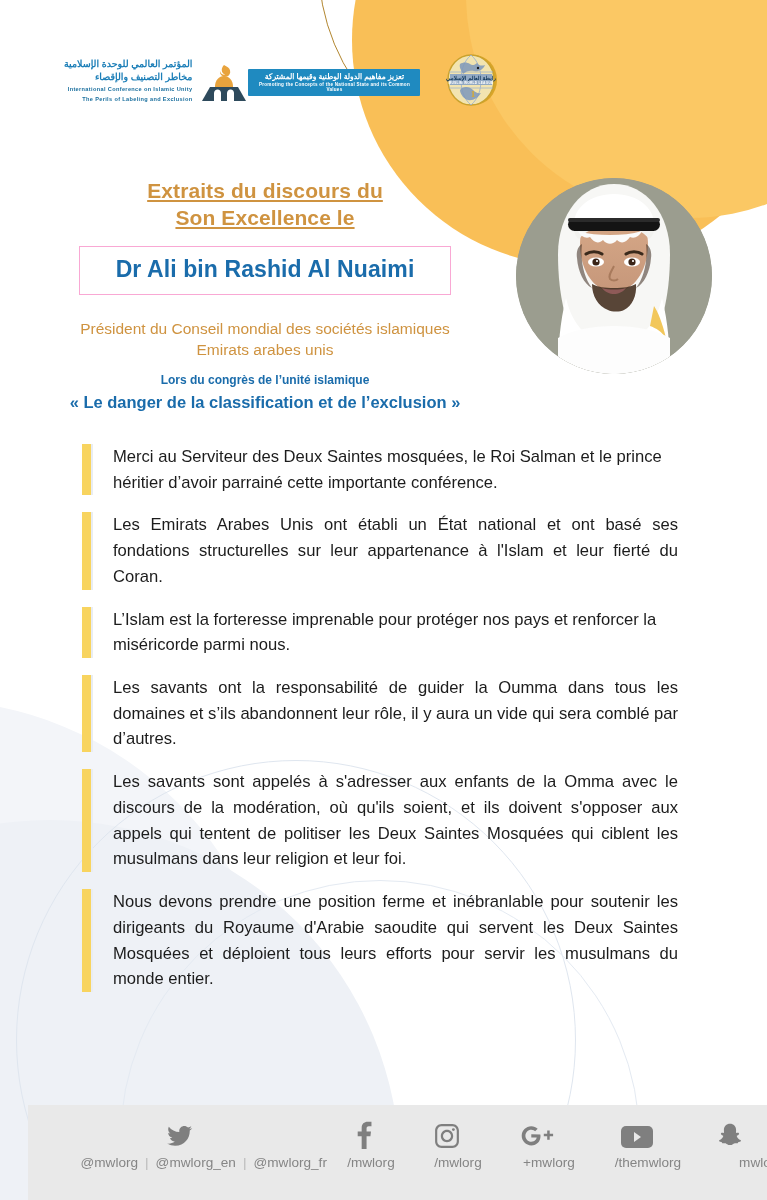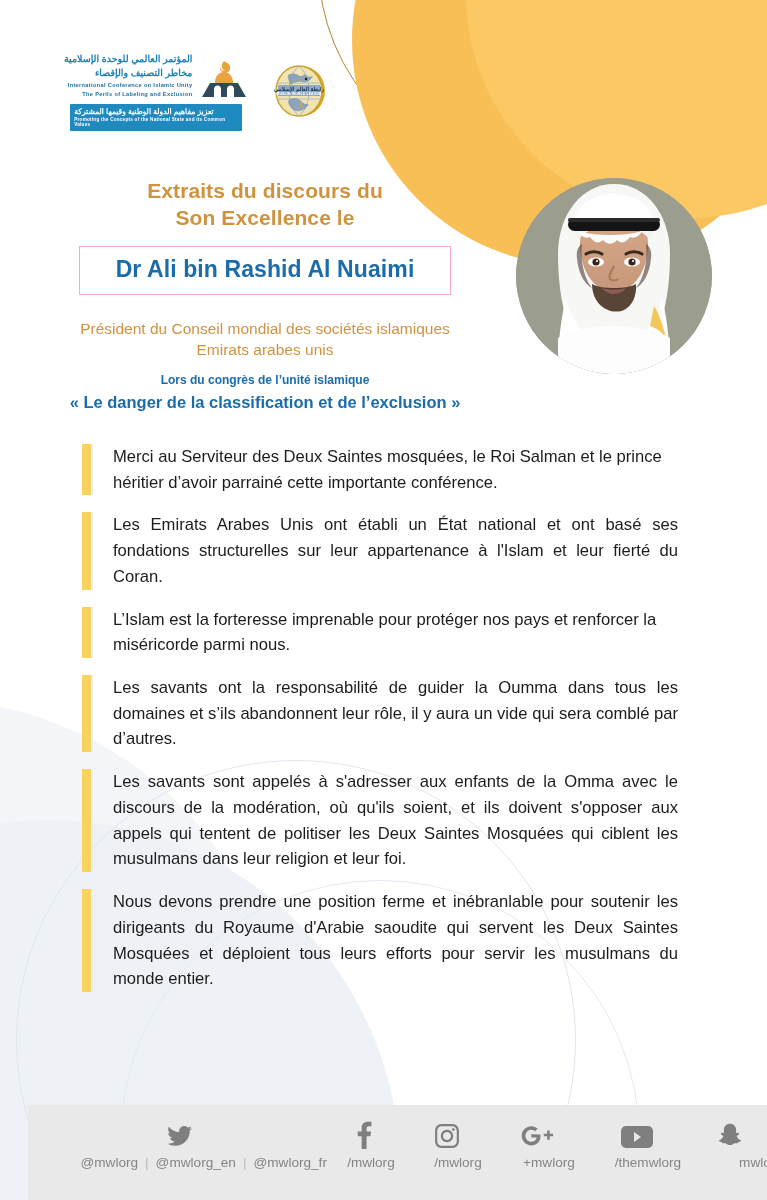--- a/index.html
+++ b/index.html
@@ -72,49 +72,49 @@
 
   
   .logos {
     position: absolute;
     left: 64px; top: 52px;
     display: flex;
     align-items: center;
     gap: 24px;
     z-index: 6;
   }
-  .conf-logo { display: flex; flex-direction: column; align-items: center; }
+  .conf-logo { display: flex; flex-direction: row; align-items: center; }
   .conf-top { display: flex; align-items: flex-end; gap: 8px; }
   .conf-text { text-align: right; }
   .conf-ar {
     color: #1d7fb8; font-size: 9.5px; font-weight: bold;
     letter-spacing: 0.4px; line-height: 1.45; direction: rtl;
   }
   .conf-en {
     color: #1a6f9e; font-size: 5.6px; font-weight: bold;
     letter-spacing: 0.35px; line-height: 1.55; margin-top: 1px;
   }
   .conf-mark { position: relative; width: 48px; height: 40px; }
   .conf-band {
     margin-top: 5px;
     width: 172px;
     background: #1f8ac0;
     padding: 3px 4px 4px;
-    text-align: left;
+    text-align: center;
     border-radius: 1px;
   }
   .band-ar { color: #ffffff; font-size: 7.6px; font-weight: bold; direction: rtl; letter-spacing: .2px; }
   .band-en { color: #ffffff; font-size: 4.6px; font-weight: bold; letter-spacing: .25px; margin-top: 1px; }
   .mwl-logo { width: 56px; height: 56px; }
 
   
   .title-block { position: absolute; left: 0; top: 178px; width: 530px; text-align: center; z-index: 5; }
   .kicker {
     color: #cf9340; font-size: 21px; font-weight: bold;
-    line-height: 1.28; letter-spacing: .1px;
+    line-height: 1.28; letter-spacing: .1px; text-decoration: underline;
   }
   .name-box {
     margin: 14px auto 0;
     width: 372px;
     border: 1px solid #f9a8d4;
     padding: 9px 6px 11px;
     background: #ffffff;
   }
   .name-box .name {
     color: #1a6cab; font-size: 23px; font-weight: bold; letter-spacing: .1px;

